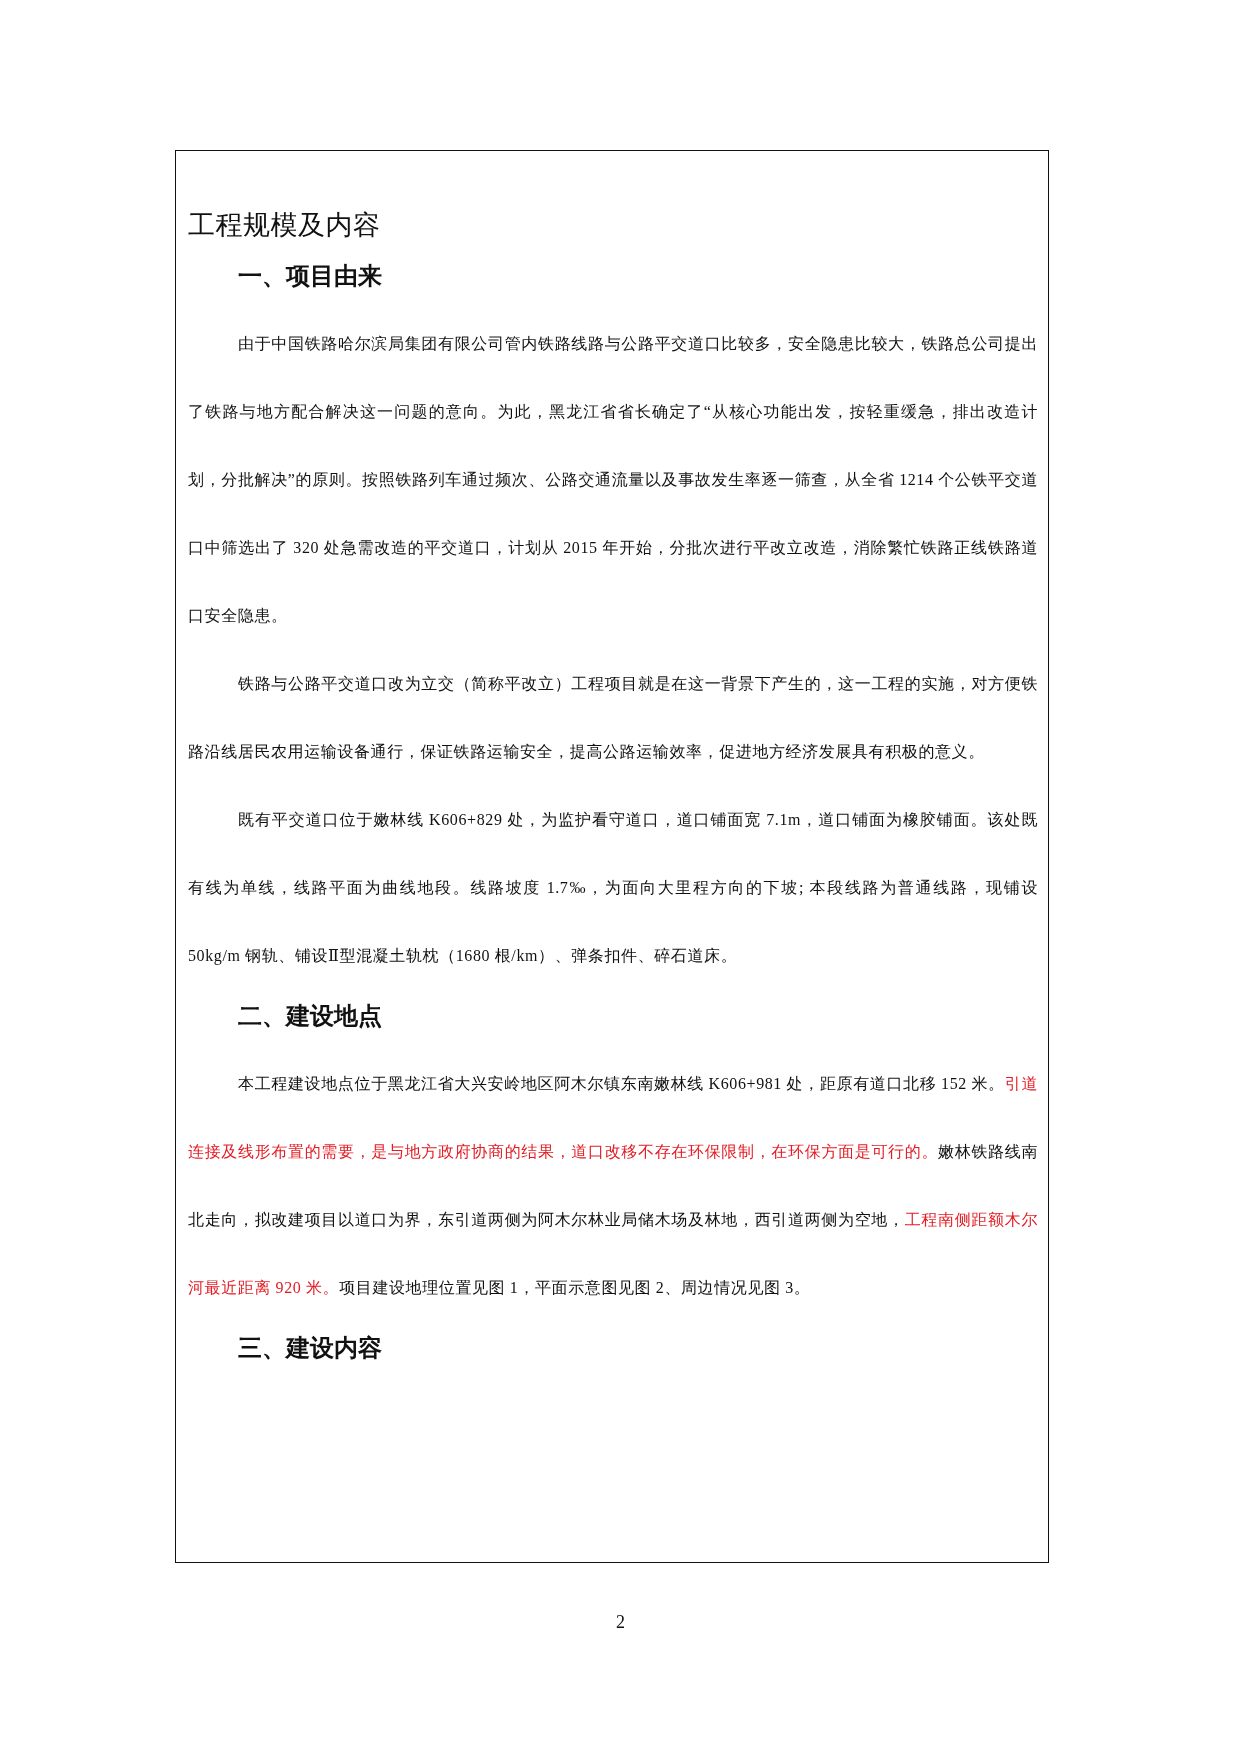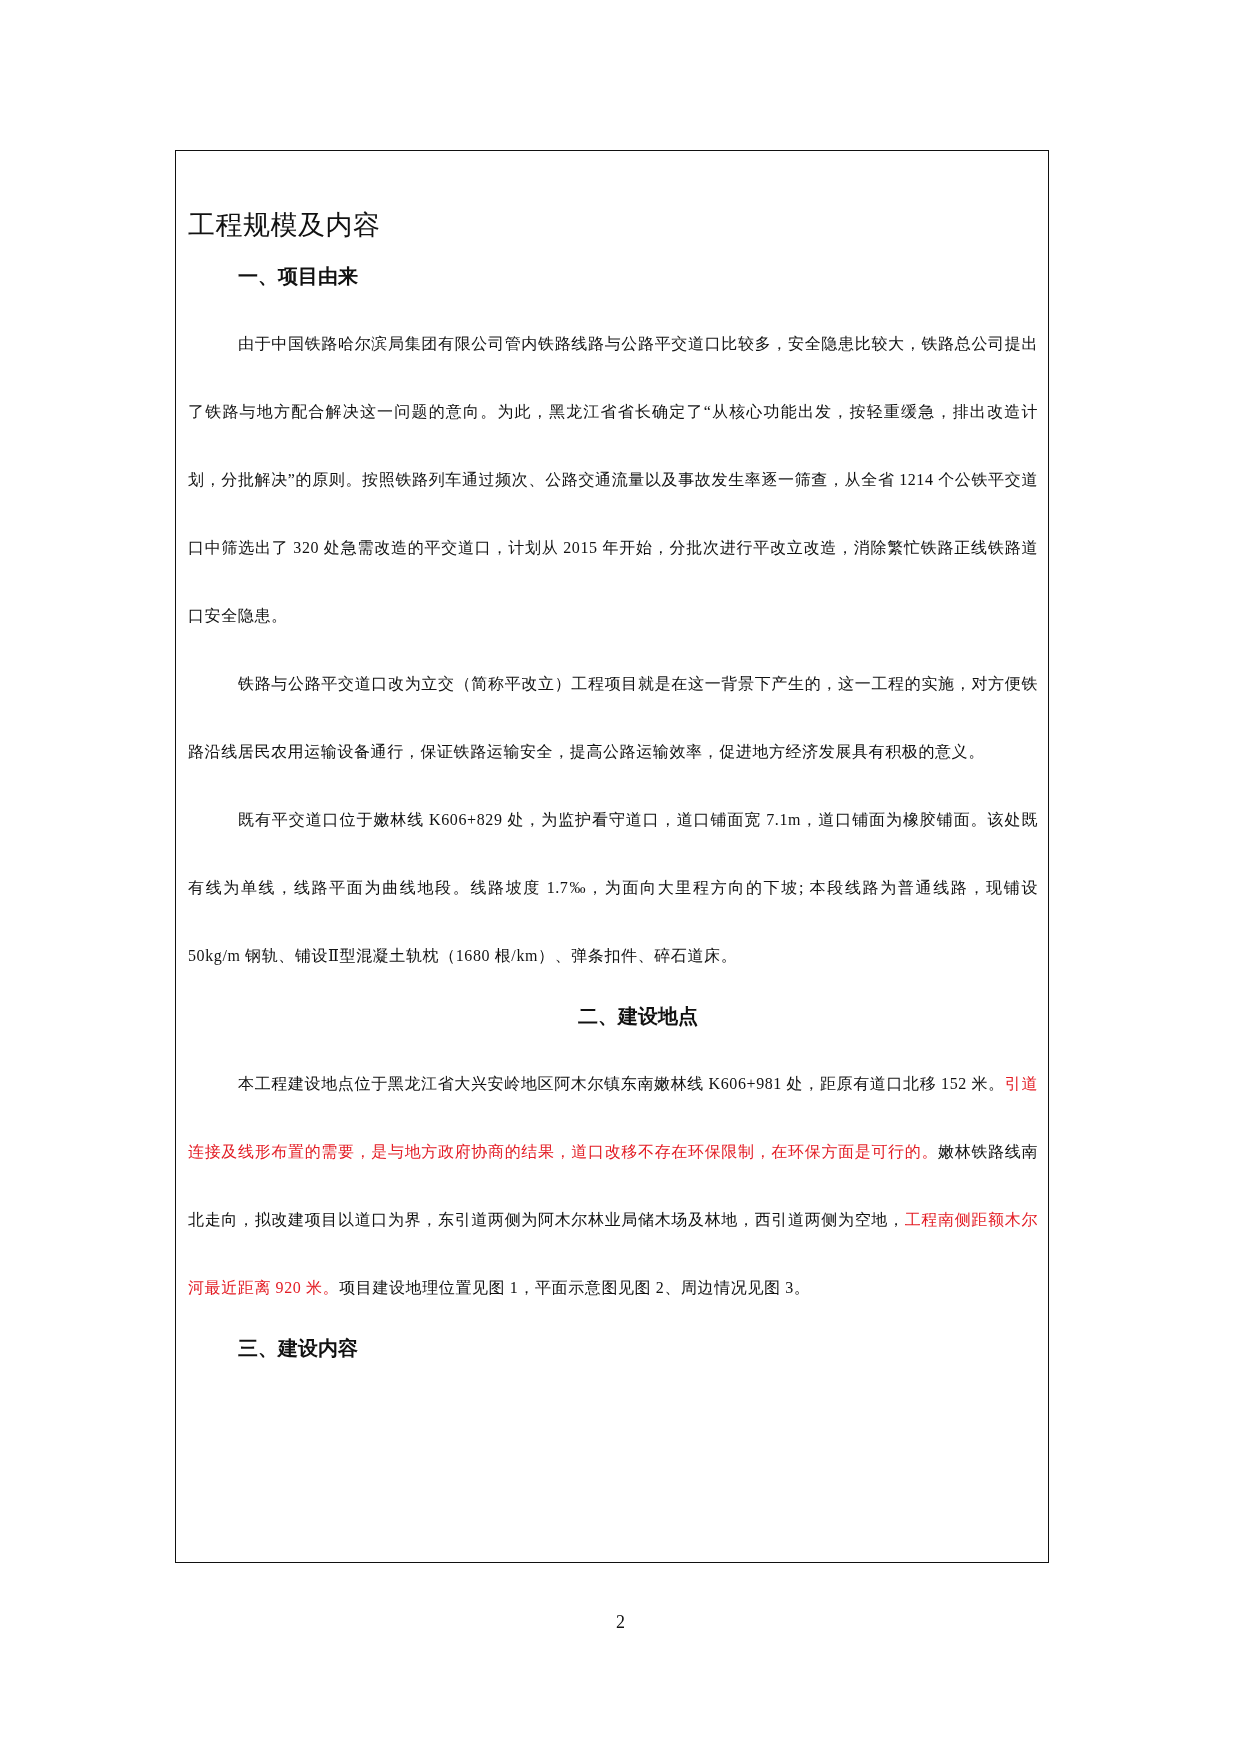--- a/index.html
+++ b/index.html
@@ -3,40 +3,40 @@
 <meta charset="utf-8">
 <style>
   html, body { margin: 0; padding: 0; background: #ffffff; }
   body { width: 1241px; height: 1754px; position: relative; overflow: hidden;
          font-family: "Liberation Serif", "DejaVu Serif", serif; color: #111; }
   .frame { position: absolute; left: 175px; top: 150px; width: 874px; height: 1413px;
            border: 1.5px solid #111; box-sizing: border-box; }
   .content { position: absolute; left: 12px; right: 10px; top: 20px; margin-top: 37px; }
   .title { font-size: 27px; line-height: 34px; margin: 0 0 16px 0; font-weight: normal;
            font-family: "DejaVu Sans", sans-serif; letter-spacing: 0.5px; }
-  .heading { font-size: 20px; line-height: 36px; font-weight: bold; margin: 0 0 16px 50px;
+  .heading { font-size: 24px; line-height: 36px; font-weight: bold; margin: 0 0 16px 50px;
              font-family: "DejaVu Sans", sans-serif; }
   .para { font-size: 16px; line-height: 68px; margin: 0; text-indent: 50px;
           text-align: justify; letter-spacing: 0.6px; }
   .red { color: #e31c24; }
   .page-num { position: absolute; top: 1612px; left: 0; width: 1241px; text-align: center;
               font-size: 18px; }
 </style>
 </head>
 <body>
 
 <div class="frame">
   <div class="content">
     <h1 class="title">工程规模及内容</h1>
 
     <h2 class="heading">一、项目由来</h2>
     <p class="para">由于中国铁路哈尔滨局集团有限公司管内铁路线路与公路平交道口比较多，安全隐患比较大，铁路总公司提出了铁路与地方配合解决这一问题的意向。为此，黑龙江省省长确定了“从核心功能出发，按轻重缓急，排出改造计划，分批解决”的原则。按照铁路列车通过频次、公路交通流量以及事故发生率逐一筛查，从全省 1214 个公铁平交道口中筛选出了 320 处急需改造的平交道口，计划从 2015 年开始，分批次进行平改立改造，消除繁忙铁路正线铁路道口安全隐患。</p>
     <p class="para">铁路与公路平交道口改为立交（简称平改立）工程项目就是在这一背景下产生的，这一工程的实施，对方便铁路沿线居民农用运输设备通行，保证铁路运输安全，提高公路运输效率，促进地方经济发展具有积极的意义。</p>
     <p class="para">既有平交道口位于嫩林线 K606+829 处，为监护看守道口，道口铺面宽 7.1m，道口铺面为橡胶铺面。该处既有线为单线，线路平面为曲线地段。线路坡度 1.7‰，为面向大里程方向的下坡; 本段线路为普通线路，现铺设 50kg/m 钢轨、铺设Ⅱ型混凝土轨枕（1680 根/km）、弹条扣件、碎石道床。</p>
 
-    <h2 class="heading" style="margin-top:8px;text-align:center;">二、建设地点</h2>
+    <h2 class="heading" style="margin-top:8px;">二、建设地点</h2>
     <p class="para"><span>本工程建设地点位于黑龙江省大兴安岭地区阿木尔镇东南嫩林线 K606+981 处，距原有道口北移 152 米。</span><span class="red">引道连接及线形布置的需要，是与地方政府协商的结果，道口改移不存在环保限制，在环保方面是可行的。</span><span>嫩林铁路线南北走向，拟改建项目以道口为界，东引道两侧为阿木尔林业局储木场及林地，西引道两侧为空地，</span><span class="red">工程南侧距额木尔河最近距离 920 米。</span><span>项目建设地理位置见图 1，平面示意图见图 2、周边情况见图 3。</span></p>
 
     <h2 class="heading" style="margin-top:8px;">三、建设内容</h2>
   </div>
 </div>
 
 <div class="page-num">2</div>
 
 </body></html>

